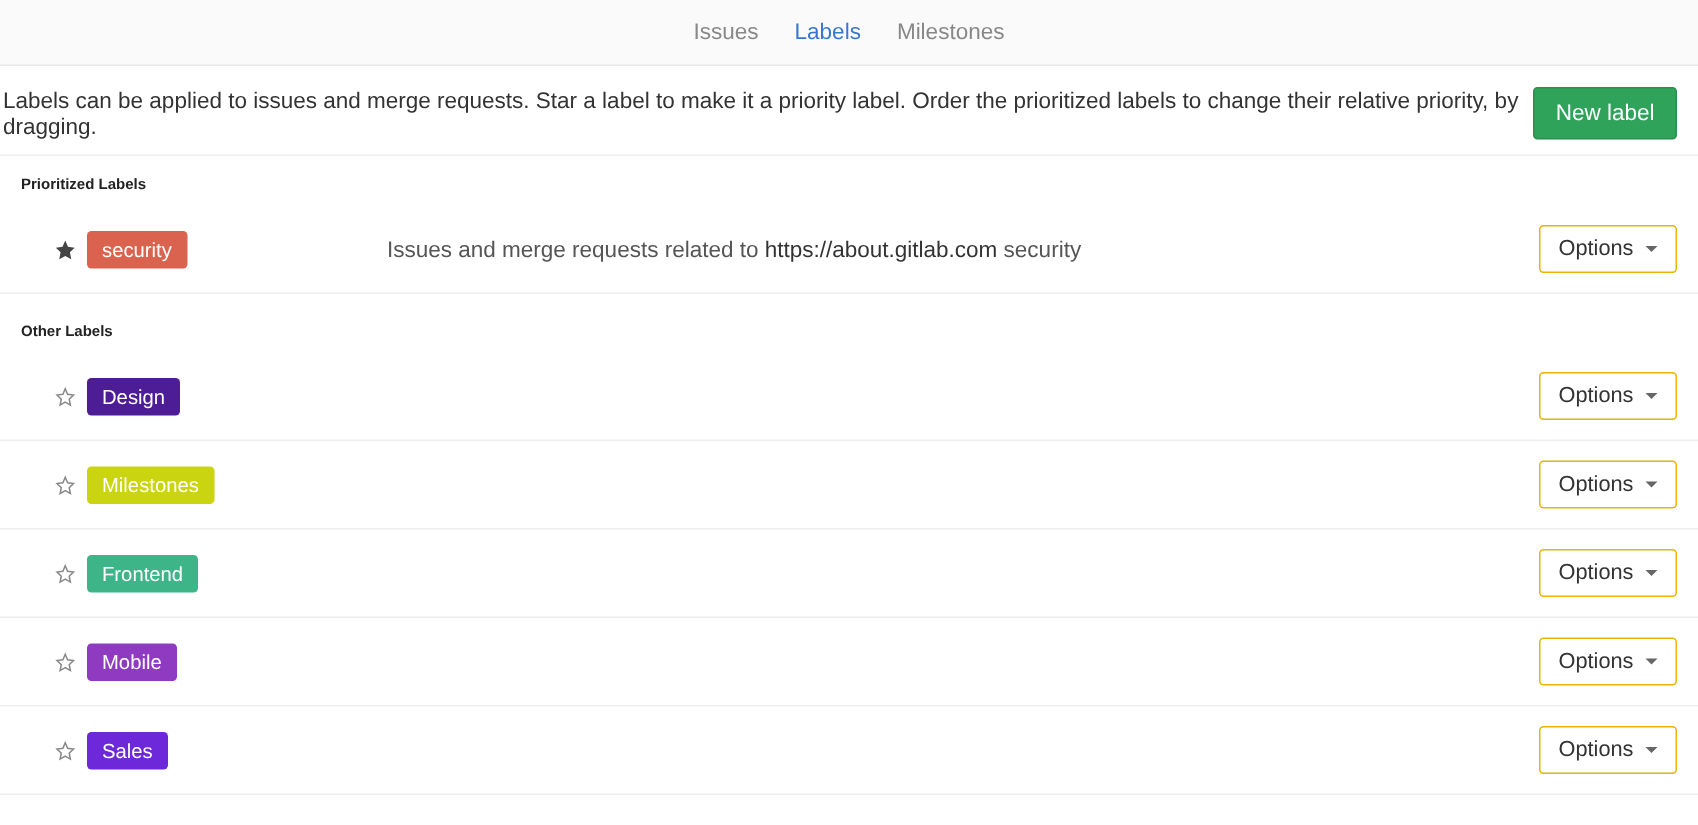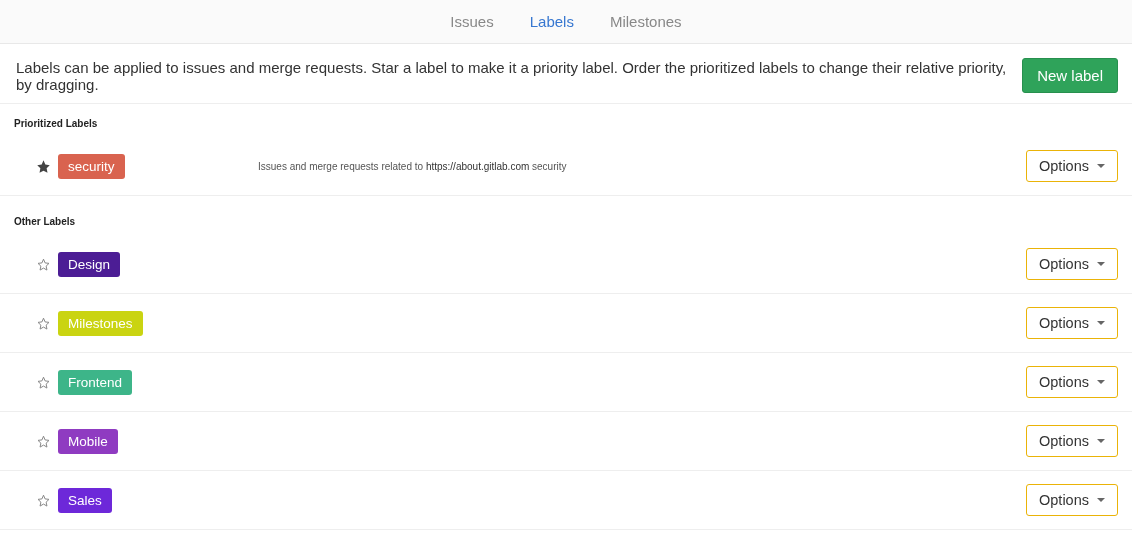--- a/index.html
+++ b/index.html
@@ -6,37 +6,37 @@
     body {
       font-family: -apple-system, BlinkMacSystemFont, "Segoe UI", Helvetica, Arial, sans-serif;
       font-size: 14px;
       color: #303030;
       background: #fff;
       width: 1132px;
     }
     .tabs {
       display: flex;
       justify-content: center;
-      gap: 36px;
+      gap: 24px;
       padding: 13px 0;
       border-bottom: 1px solid #e8e8e8;
       background: #fafafa;
     }
     .tab {
       color: #888;
       text-decoration: none;
       cursor: pointer;
       font-size: 15px;
     }
     .tab.active { color: #3777d0; }
     .header-row {
       display: flex;
       align-items: center;
       justify-content: space-between;
-      padding: 14px 14px 10px 16px;
+      padding: 14px 14px 10px 2px;
       border-bottom: 1px solid #eee;
     }
     .help-text {
       color: #333;
       font-size: 15px;
     }
     .btn-new {
       background: #2fa35a;
       color: #fff;
       border: 1px solid #27904e;
@@ -75,21 +75,21 @@
       color: #fff;
       border-radius: 3px;
       font-size: 13.5px;
       padding: 5px 10px;
       font-weight: 500;
     }
     .label-cell { min-width: 200px; }
     .desc-cell {
       flex: 1;
       color: #555;
-      font-size: 10px;
+      font-size: 15px;
     }
     .desc-dark { color: #333; }
     .options-btn {
       background: #fff;
       border: 1px solid #eab308;
       border-radius: 3px;
       color: #333;
       padding: 7px 12px;
       font-size: 14.5px;
       cursor: pointer;

